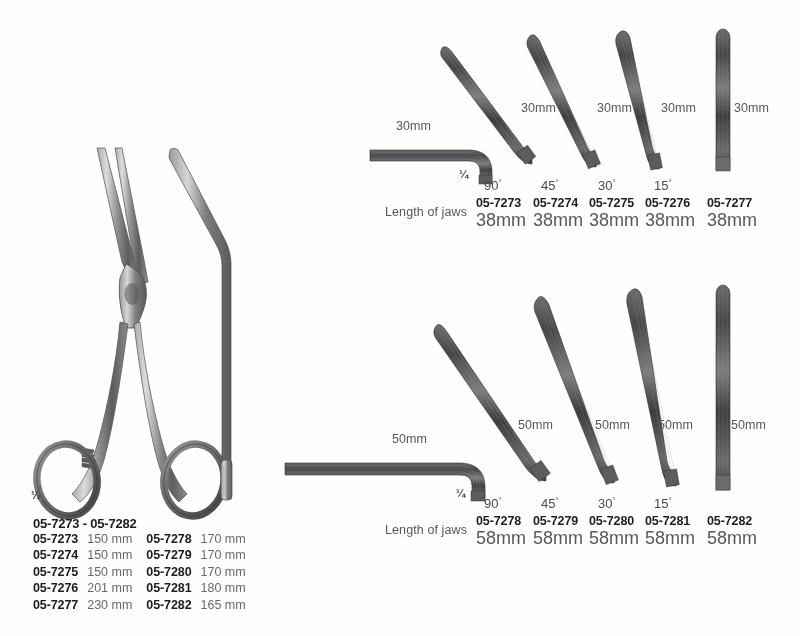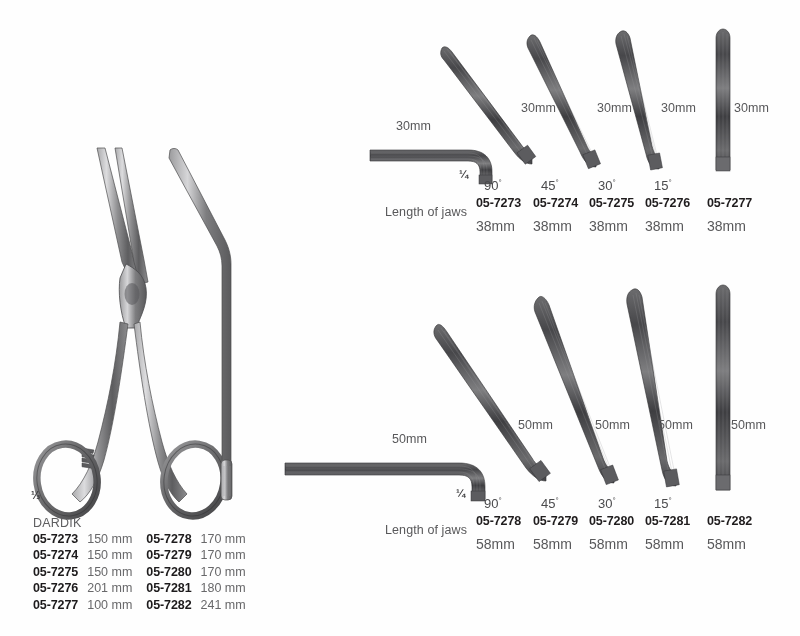--- a/index.html
+++ b/index.html
@@ -42,23 +42,22 @@
     position: absolute;
     color: #201d1e;
     font-size: 12.5px;
     font-weight: bold;
     white-space: nowrap;
     letter-spacing: -.1px;
   }
   .jawlen {
     position: absolute;
     color: #58585a;
-    font-size: 14px;
-    white-space: nowrap;
-    margin-top: 8px;
+    font-size: 18px;
+    white-space: nowrap;
   }
   .frac {
     position: absolute;
     color: #3a3a3c;
     font-size: 11px;
     font-weight: bold;
     white-space: nowrap;
   }
 
   
@@ -363,21 +362,21 @@
       <rect x="4" y="193" width="14" height="15" fill="#6b6b6e" stroke="#37373a" stroke-width="0.5"></rect>
     </svg>
   </div>
   <div class="lbl" style="left:731px; top:418px;">50mm</div>
   <div class="code" style="left:707px; top:514px;">05-7282</div>
   <div class="jawlen" style="left:707px; top:528px;">58mm</div>
 
   <div class="lbl" style="left:385px; top:523px;">Length of jaws</div>
 
   <div id="table-block">
-    <div id="table-name">DARDIK</div>
+    <div id="table-title">05-7273 - 05-7282</div>
     <table id="ref-table">
       <tbody>
         <tr>
           <td class="c-code">05-7273</td>
           <td class="c-len">150 mm</td>
           <td class="c-gap"></td>
           <td class="c-code">05-7278</td>
           <td class="c-len">170 mm</td>
         </tr>
         <tr>
@@ -396,22 +395,22 @@
         </tr>
         <tr>
           <td class="c-code">05-7276</td>
           <td class="c-len">201 mm</td>
           <td class="c-gap"></td>
           <td class="c-code">05-7281</td>
           <td class="c-len">180 mm</td>
         </tr>
         <tr>
           <td class="c-code">05-7277</td>
-          <td class="c-len">100 mm</td>
+          <td class="c-len">230 mm</td>
           <td class="c-gap"></td>
           <td class="c-code">05-7282</td>
-          <td class="c-len">241 mm</td>
+          <td class="c-len">165 mm</td>
         </tr>
       </tbody>
     </table>
   </div>
 
 </div>
 
 </body></html>

